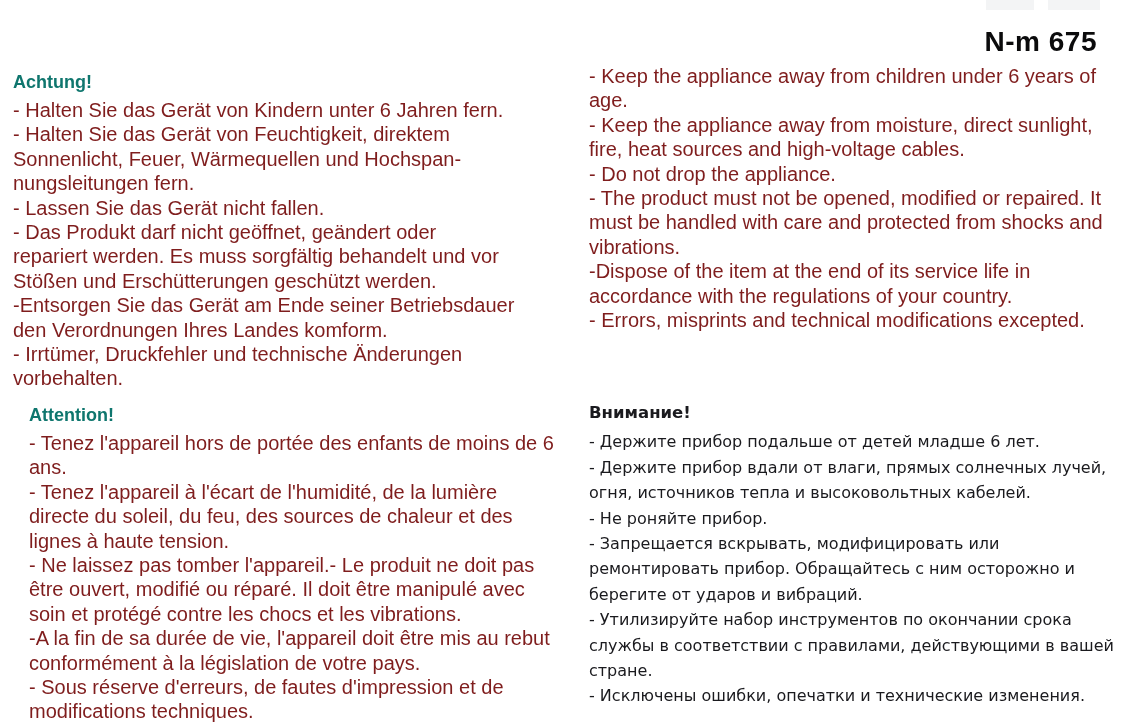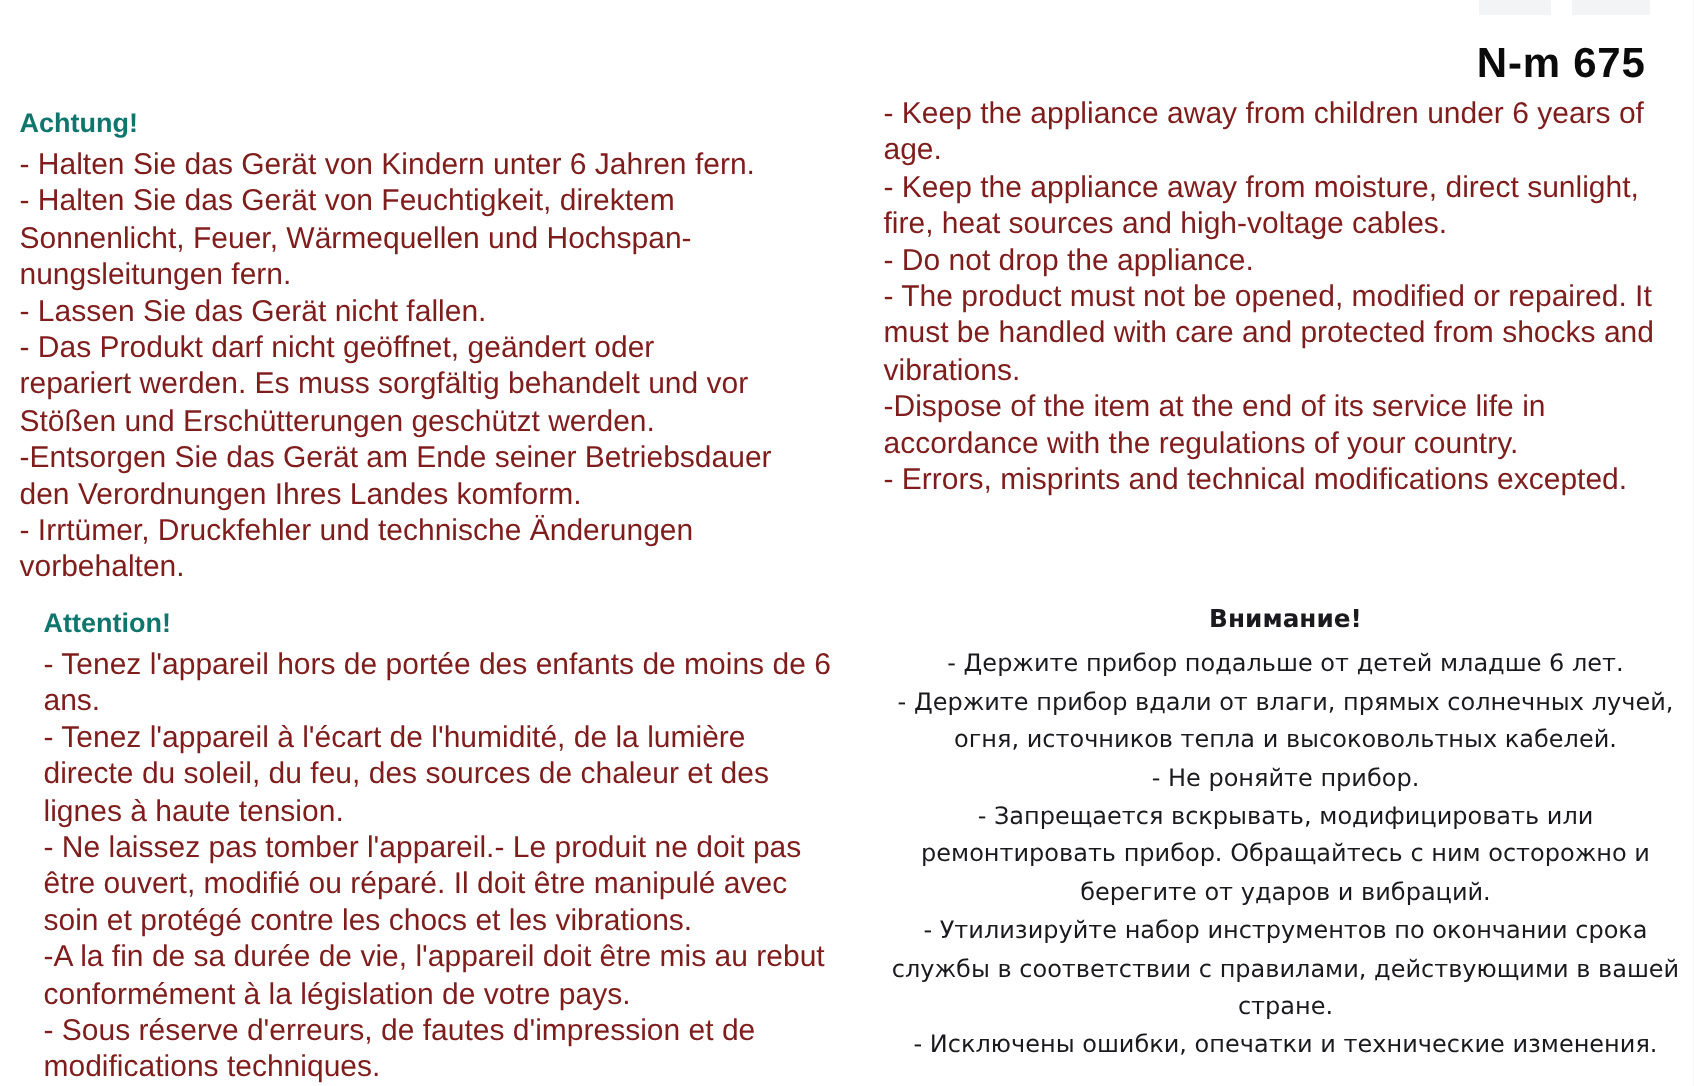--- a/index.html
+++ b/index.html
@@ -34,21 +34,21 @@
   .sec p {
     margin: 0;
     font-size: 20px;
     line-height: 24.4px;
     white-space: pre;
     color: #7f1d1d;
   }
   .sec-german  { left: 13px;  top: 70px;  width: 545px; }
   .sec-french  { left: 13px;  top: 403px; width: 548px; margin-left: 16px; }
   .sec-english { left: 589px; top: 64px;  width: 536px; }
-  .sec-russian { left: 589px; top: 400px; width: 536px; text-align: center; }
+  .sec-russian { left: 589px; top: 400px; width: 536px; }
 
   
   .sec-russian h2,
   .sec-russian p {
     font-family: "DejaVu Sans", sans-serif;
     font-size: 16px;
     line-height: 25.4px;
     color: #1a1a1e;
   }
   .sec-russian h2 { font-size: 16.5px; font-weight: 700; }

